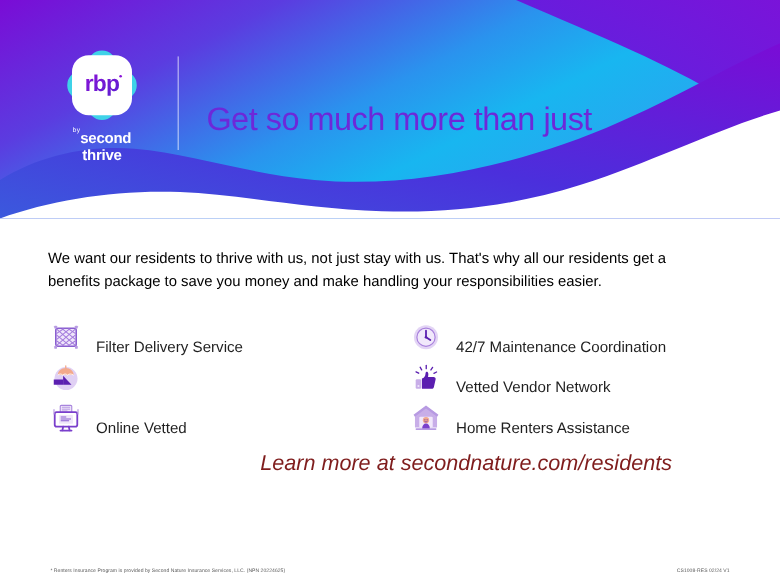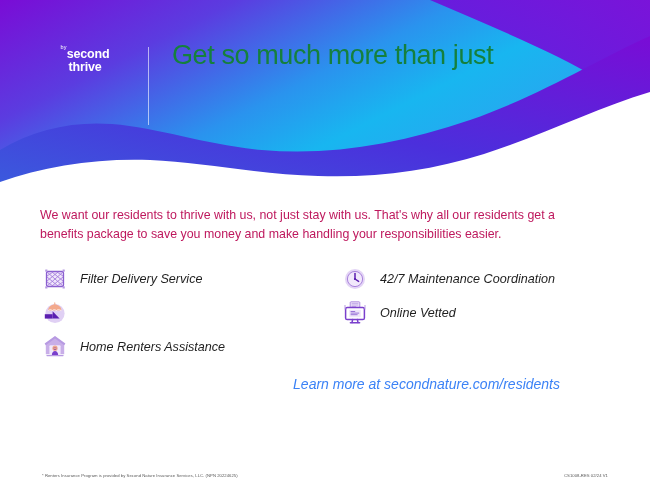--- a/index.html
+++ b/index.html
@@ -83,59 +83,59 @@
     position: absolute;
     left: 148px;
     top: 47px;
     width: 1px;
     height: 78px;
     background: rgba(255,255,255,.6);
   }
 
   .headline {
     margin-left: 32px;
-    color: #15803d;
+    color: #6d28d9;
     line-height: 1.16;
     letter-spacing: -.4px;
+    margin-top: 44px;
   }
   .headline .l1 {
     display: block;
     font-size: 27px;
     font-weight: 400;
   }
   .headline .l2 {
     display: block;
     font-size: 27px;
     font-weight: 700;
     margin-top: 2px;
   }
 
   
   .body-wrap {
     padding: 24px 38px 0 40px;
   }
   .intro {
     font-size: 12.4px;
     line-height: 1.55;
-    color: #be185d;
+    color: #000000;
     max-width: 560px;
     margin: 0;
   }
 
   .benefits {
     margin-top: 18px;
     display: grid;
     grid-template-columns: 300px 1fr;
     row-gap: 0px;
   }
   .benefit {
     display: flex;
-    align-items: center;
+    align-items: flex-end;
     height: 34px;
-    font-style: italic;
   }
   .benefit .bicon {
     width: 30px;
     height: 30px;
     flex: 0 0 30px;
     margin-right: 10px;
     display: flex;
     align-items: center;
     justify-content: center;
   }
@@ -143,23 +143,23 @@
   .benefit .blabel {
     font-size: 12.6px;
     color: #1f1f1f;
     white-space: nowrap;
   }
 
   .learnmore {
     margin-top: 12px;
     text-align: right;
     padding-right: 52px;
-    font-size: 14px;
+    font-size: 18px;
     font-style: italic;
-    color: #3b82f6;
+    color: #7f1d1d;
   }
 
   
   .footer {
     position: absolute;
     left: 0;
     bottom: 10px;
     width: 650px;
     display: flex;
     justify-content: space-between;
@@ -204,20 +204,37 @@
              C206,145 160,128 112,124 C74,121 34,129 0,150
              L0,182 L650,182 Z" fill="url(#ribbonGrad)"></path>
 
     <path d="M650,92 C596,108 546,134 484,154 C430,171 376,178 318,176
              C256,174 200,162 150,160 C98,158 44,166 0,182
              L650,182 Z" fill="#ffffff"></path>
   </svg>
 
   <div class="hero-content">
     <div class="logo-block">
+      <div class="logo-badge">
+        <svg width="62" height="62" viewBox="0 0 62 62">
+          <defs>
+            <linearGradient id="rbpTextGrad" x1="0" y1="0" x2="1" y2="1">
+              <stop offset="0%" stop-color="#8a12d8"></stop>
+              <stop offset="100%" stop-color="#5b1fd0"></stop>
+            </linearGradient>
+          </defs>
+
+          <g transform="translate(31,31)">
+            <rect x="-24" y="-24" width="48" height="48" rx="12" fill="#3fd2e8" transform="rotate(45)"></rect>
+            <rect x="-25" y="-25" width="50" height="50" rx="14" fill="#ffffff"></rect>
+          </g>
+          <text x="31" y="36" text-anchor="middle" font-family="Liberation Sans, sans-serif" font-size="19" font-weight="700" fill="url(#rbpTextGrad)" letter-spacing="-0.6">rbp</text>
+          <circle cx="46.5" cy="23.5" r="1.1" fill="#8a12d8"></circle>
+        </svg>
+      </div>
       <div class="logo-wordmark">
         <span class="by">by</span><span class="ln1">second</span>
         <span class="ln2">thrive</span>
       </div>
     </div>
 
     <div class="logo-divider"></div>
 
     <div class="headline">
       <span class="l1">Get so much more than just</span>
@@ -269,20 +286,40 @@
           <circle cx="13" cy="13.5" r="9.6" fill="#e0d0f4"></circle>
           <path d="M2.8,14.2 L10.6,14.2 L10.6,18.6 L2.8,18.6 Z" fill="#5b1fb0"></path>
           <path d="M10.6,18.6 L10.6,11.2 L17.6,18.6 Z" fill="#5b1fb0"></path>
           <path d="M6.2,10.6 C6.2,7.1 9.1,4.6 12.8,4.6 C16.4,4.6 19.4,7.1 19.4,10.6 Z" fill="#f3a98c"></path>
           <path d="M6.2,10.6 C7.6,9.4 8.9,9.4 10.3,10.6 C11.6,9.4 13,9.4 14.3,10.6 C15.6,9.4 17,9.4 19.4,10.6" fill="none" stroke="#ffffff" stroke-width=".75"></path>
           <path d="M12.8,4.6 L12.8,2.9" stroke="#f3a98c" stroke-width="1.1" stroke-linecap="round"></path>
         </svg>
       </span>
     </div>
 
+    <div class="benefit">
+      <span class="bicon">
+        <svg width="26" height="26" viewBox="0 0 26 26">
+          <g stroke="#5b1fb0" stroke-width="1.1" stroke-linecap="round">
+            <path d="M13.2,5.2 L13.2,2.6"></path>
+            <path d="M9.4,6.2 L8.1,4.0"></path>
+            <path d="M17.1,6.3 L18.5,4.1"></path>
+            <path d="M6.9,9.0 L4.7,7.9"></path>
+            <path d="M19.6,9.1 L21.8,8.0"></path>
+          </g>
+          <rect x="4.4" y="14.0" width="4.6" height="8.0" rx="1" fill="#c8aee8"></rect>
+          <path d="M9.6,22.0 L9.6,13.4 C11.4,13.0 12.6,11.4 12.6,9.2
+                   C12.6,7.9 13.6,7.4 14.3,7.9 C15.0,8.4 15.2,9.7 14.7,12.1
+                   L19.2,12.1 C20.5,12.1 21.3,13.1 21.0,14.2 L19.6,20.4
+                   C19.4,21.4 18.6,22.0 17.6,22.0 Z" fill="#5b1fb0"></path>
+          <circle cx="6.7" cy="19.7" r=".9" fill="#efe5fb"></circle>
+        </svg>
+      </span>
+      <span class="blabel">Vetted Vendor Network</span>
+    </div>
 
     <div class="benefit">
       <span class="bicon">
         <svg width="26" height="26" viewBox="0 0 26 26">
           <rect x="8.2" y="1.8" width="9.6" height="6.2" rx=".8" fill="#efe6fa" stroke="#a884dd" stroke-width=".9"></rect>
           <g stroke="#b79ae2" stroke-width=".8">
             <path d="M9.6,3.4 H16.4 M9.6,5.0 H16.4 M9.6,6.5 H14.2"></path>
           </g>
           <rect x="3.6" y="7.4" width="18.8" height="12.2" rx="1.6" fill="#ffffff" stroke="#7a3fcc" stroke-width="1.5"></rect>
           <rect x="7.2" y="9.8" width="11.6" height="7.4" rx=".8" fill="#efe6fa"></rect>

